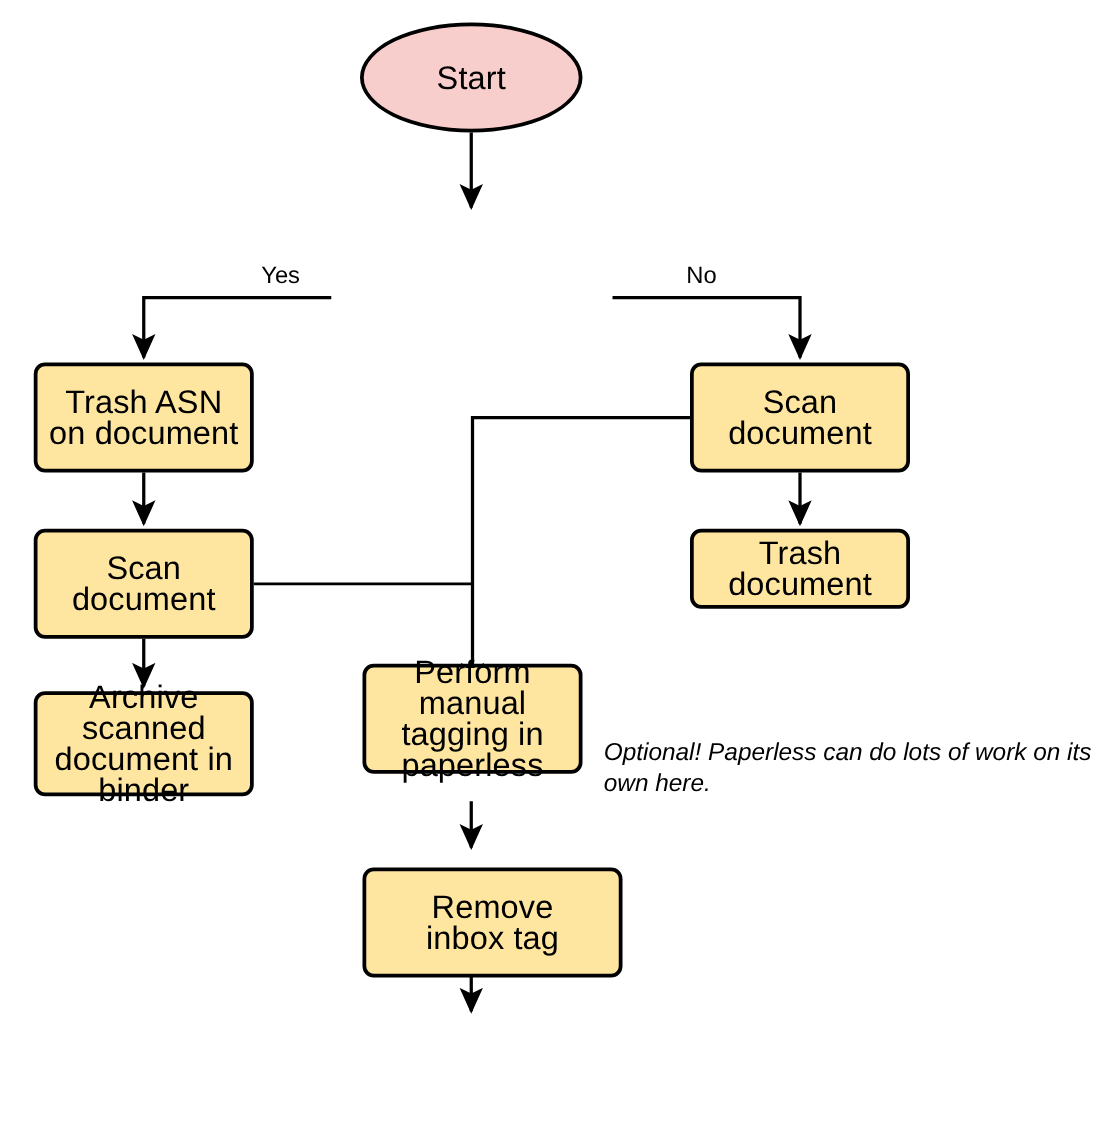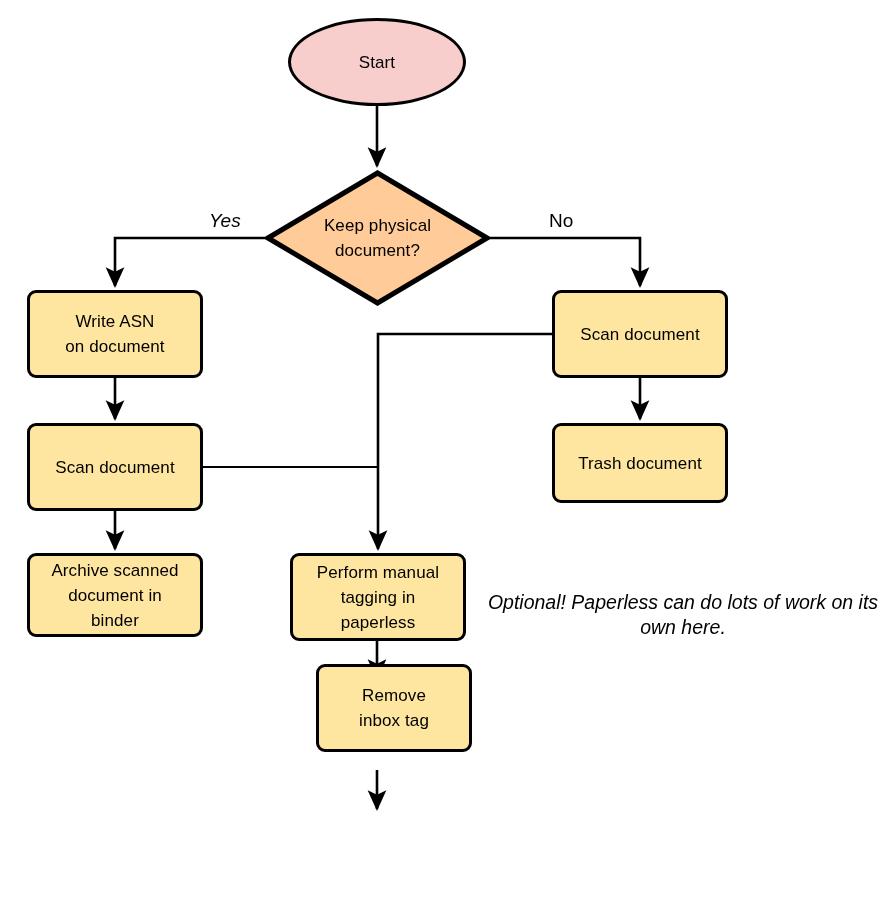--- a/index.html
+++ b/index.html
@@ -25,21 +25,21 @@
     height: 907px;
   }
   .node {
     position: absolute;
     box-sizing: border-box;
     display: flex;
     align-items: center;
     justify-content: center;
     text-align: center;
     color: #000000;
-    font-size: 17px;
+    font-size: 26px;
     line-height: 25px;
     white-space: pre-line;
     letter-spacing: 0.1px;
   }
   .node-terminal {
     border: 3px solid #000000;
     border-radius: 50%;
     background: #f8cecc;
   }
   .node-process {
@@ -69,21 +69,20 @@
     line-height: 22px;
     white-space: nowrap;
   }
   .annotation {
     position: absolute;
     color: #000000;
     font-style: italic;
     font-size: 19.5px;
     line-height: 25px;
     width: 400px;
-    text-align: center;
   }
 </style>
 </head>
 <body>
 
 <div id="canvas">
 
   <svg id="edges" viewBox="0 0 888 907" xmlns="http://www.w3.org/2000/svg">
     <defs>
       <marker id="arrow" markerWidth="10" markerHeight="10" refX="7.2" refY="4" orient="auto" markerUnits="strokeWidth">
@@ -109,61 +108,54 @@
 
     <path d="M377,641 L377,678" fill="none" stroke="#000000" stroke-width="2.6" marker-end="url(#arrow)"></path>
 
     <path d="M377,770 L377,809" fill="none" stroke="#000000" stroke-width="2.6" marker-end="url(#arrow)"></path>
   </svg>
 
   <div class="node node-terminal" style="left:288px; top:18px; width:178px; height:88px;">
     <span>Start</span>
   </div>
 
-  <div class="node node-decision" style="left:265px; top:170px; width:225px; height:136px;">
-    <svg class="decision-shape" viewBox="0 0 225 136" preserveAspectRatio="none" xmlns="http://www.w3.org/2000/svg">
-      <polygon points="112.5,3 222,68 112.5,133 3,68" fill="#ffcc99" stroke="#000000" stroke-width="5" vector-effect="non-scaling-stroke"></polygon>
-    </svg>
-    <span class="decision-label">Keep physical
-document?</span>
-  </div>
 
-  <div class="edge-label" style="left:209px; top:210px;font-style:italic;">Yes</div>
+  <div class="edge-label" style="left:209px; top:210px;">Yes</div>
   <div class="edge-label" style="left:509px; top:210px;margin-left:40px;">No</div>
 
   <div class="node node-process" style="left:27px; top:290px; width:176px; height:88px;">
-    <span>Write ASN
+    <span>Trash ASN
 on document</span>
   </div>
 
   <div class="node node-process" style="left:27px; top:423px; width:176px; height:88px;">
     <span>Scan document</span>
   </div>
 
   <div class="node node-process" style="left:27px; top:553px; width:176px; height:84px;">
     <span>Archive scanned
 document in
 binder</span>
   </div>
 
   <div class="node node-process" style="left:552px; top:290px; width:176px; height:88px;">
     <span>Scan document</span>
   </div>
 
-  <div class="node node-process" style="left:552px; top:423px; width:176px; height:80px;">
+  <div class="node node-process" style="left:552px; top:423px; width:176px; height:64px;">
     <span>Trash document</span>
   </div>
 
-  <div class="node node-process" style="left:290px; top:553px; width:176px; height:88px;">
+  <div class="node node-process" style="left:290px; top:531px; width:176px; height:88px;">
     <span>Perform manual
 tagging in
 paperless</span>
   </div>
 
-  <div class="node node-process" style="left:290px; top:664px; width:156px; height:88px;margin-left:26px;">
+  <div class="node node-process" style="left:290px; top:694px; width:208px; height:88px;">
     <span>Remove
 inbox tag</span>
   </div>
 
 
   <div class="annotation" style="left:483px; top:590px;">Optional! Paperless can do lots of work on its own here.</div>
 
 </div>
 
 </body></html>

